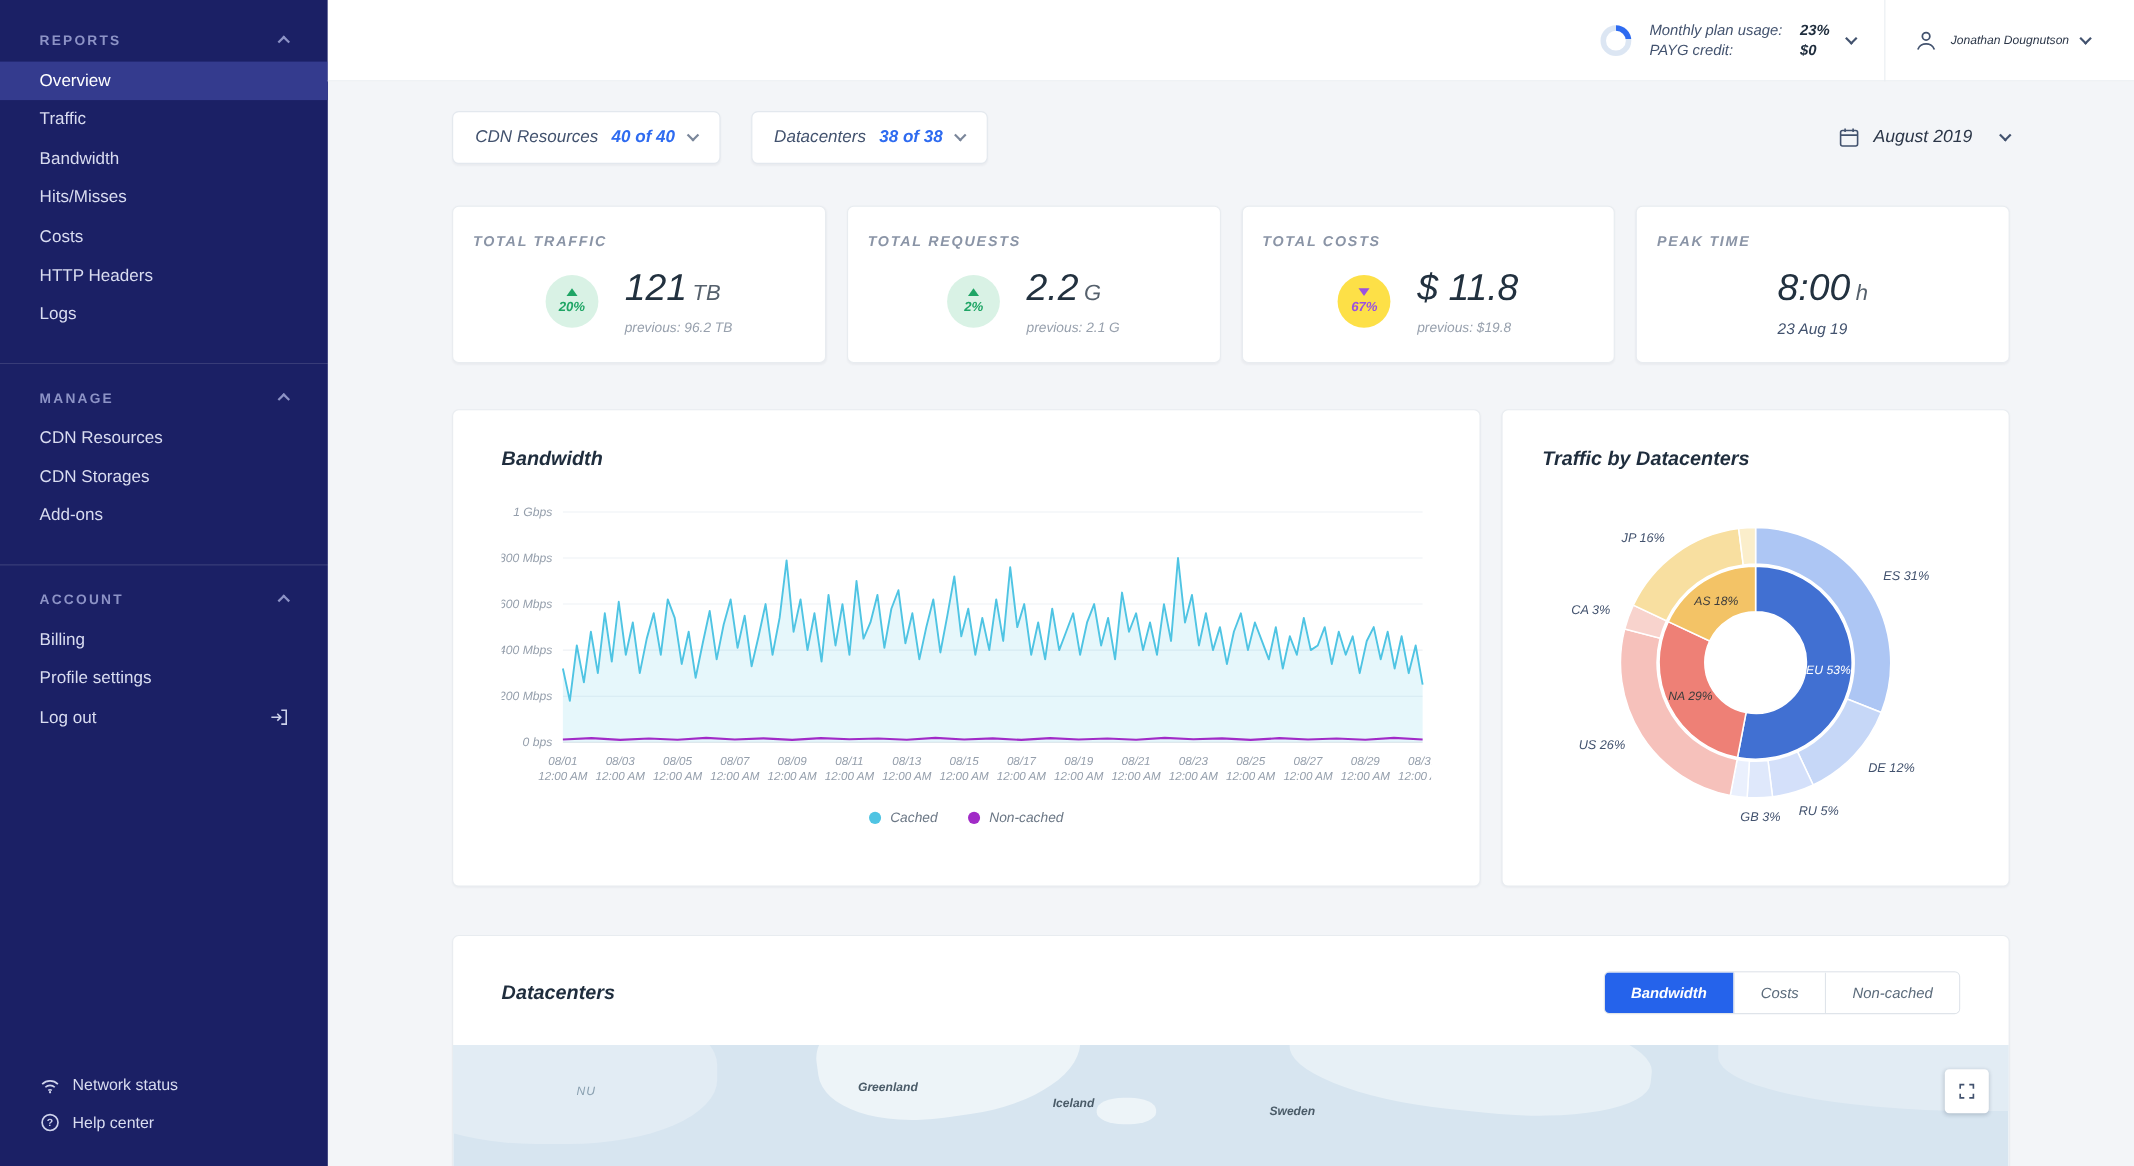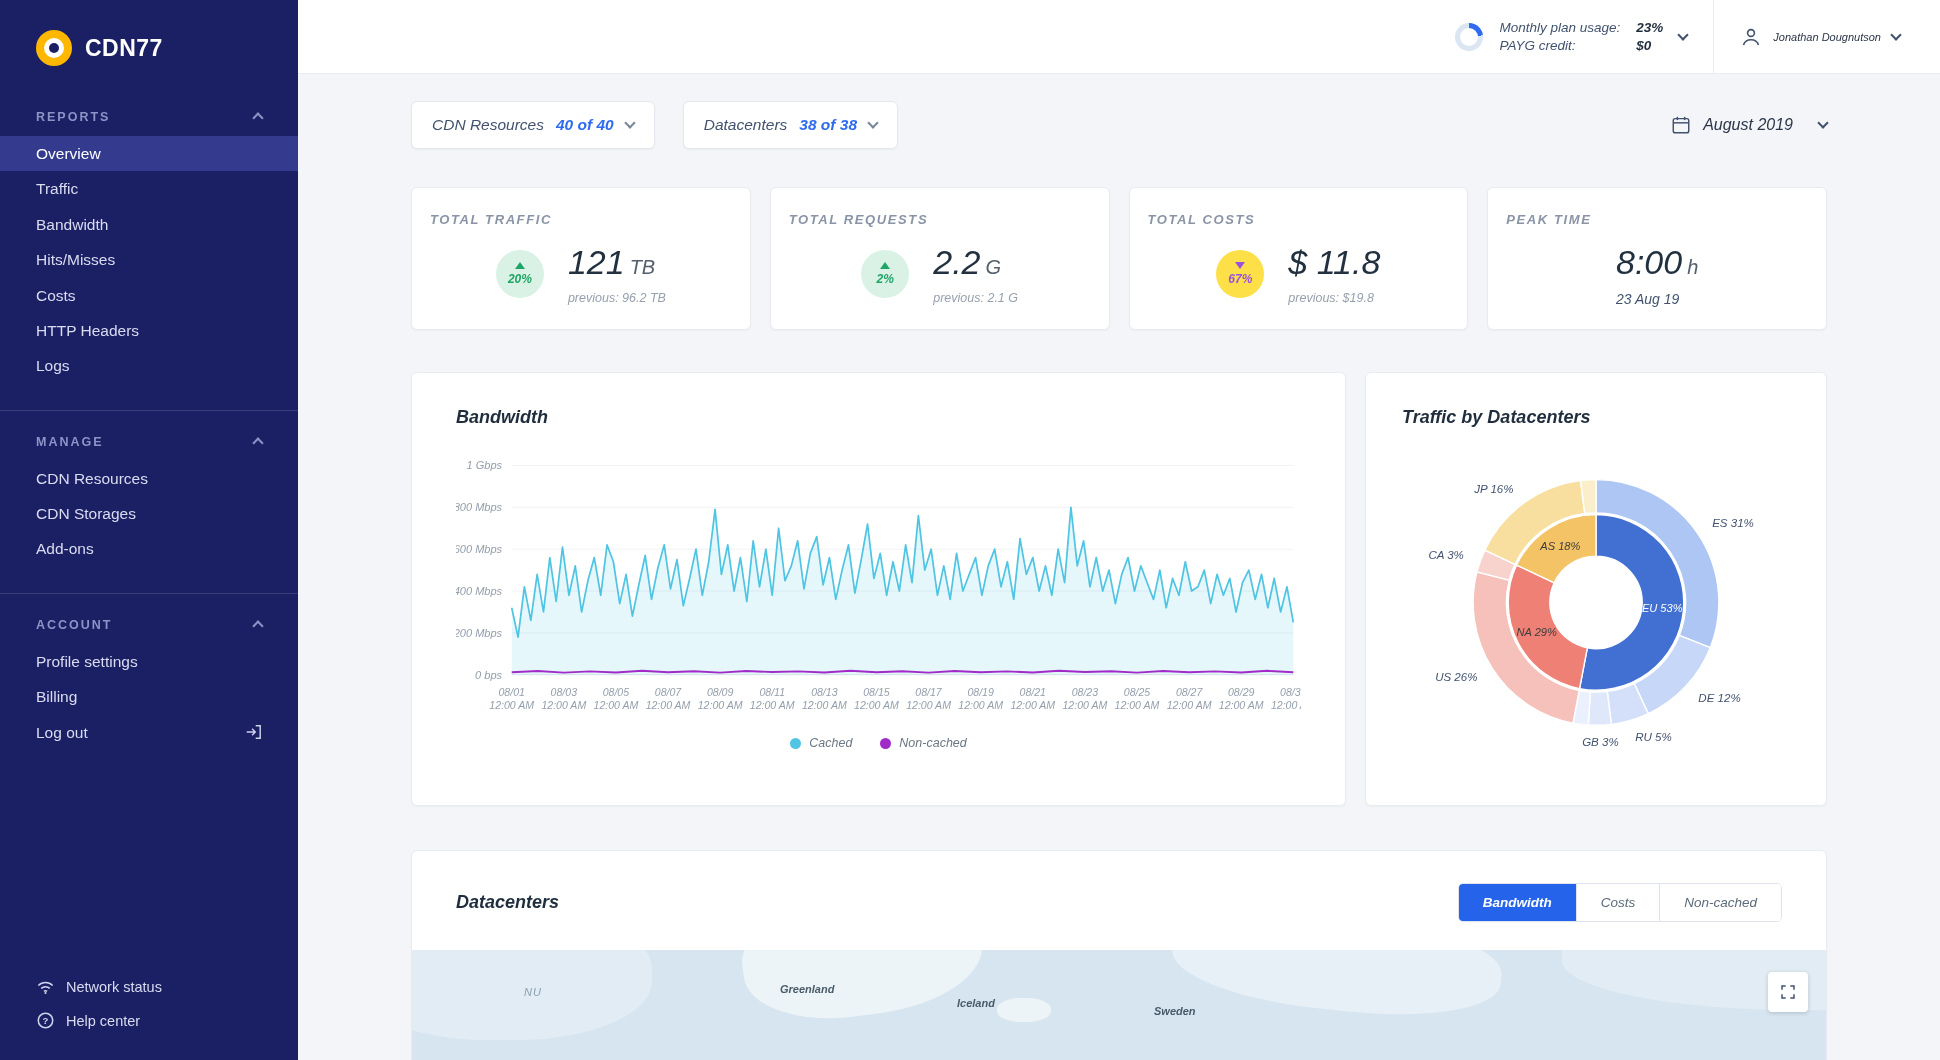--- a/index.html
+++ b/index.html
@@ -85,24 +85,20 @@
   .blob.b4 { left:760px; top:-35px; width:330px; height:95px; background:#e7f0f6; transform:rotate(6deg); }
   .blob.b5 { left:1150px; top:-50px; width:520px; height:110px; background:#e2ecf4; }
   .map-label { position:absolute; font-size:11px; font-weight:bold; color:#4a5b68; }
   .map-label.muted { color:#8aa0b0; font-weight:normal; letter-spacing:1px; }
   .map-fab { position:absolute; right:18px; top:22px; width:40px; height:40px; background:#fff; border-radius:4px; box-shadow:0 1px 4px rgba(16,30,54,.2); display:flex; align-items:center; justify-content:center; cursor:pointer; }
 </style>
 </head>
 <body>
 
 <aside class="sidebar">
-  <div class="logo-row">
-    <span class="logo-mark"></span>
-    <span class="logo-text">CDN77</span>
-  </div>
 
   <div class="side-heading">
     <span>REPORTS</span>
     <span class="chev up light"></span>
   </div>
   <nav>
     <div class="side-item active">Overview</div>
     <div class="side-item">Traffic</div>
     <div class="side-item">Bandwidth</div>
     <div class="side-item">Hits/Misses</div>
@@ -121,22 +117,22 @@
     <div class="side-item">CDN Storages</div>
     <div class="side-item">Add-ons</div>
   </nav>
 
   <div class="side-sep"></div>
   <div class="side-heading" style="margin-top:24px">
     <span>ACCOUNT</span>
     <span class="chev up light"></span>
   </div>
   <nav>
+    <div class="side-item">Billing</div>
     <div class="side-item">Profile settings</div>
-    <div class="side-item">Billing</div>
     <div class="side-item">
       <span>Log out</span>
       <svg width="18" height="18" viewBox="0 0 20 20">
         <path d="M13 3h5v14h-5" fill="none" stroke="#cfd3ec" stroke-width="1.6"></path>
         <path d="M3 10h9 M9 6.5l3.5 3.5L9 13.5" fill="none" stroke="#cfd3ec" stroke-width="1.6"></path>
       </svg>
     </div>
   </nav>
 
   <div class="side-footer">

